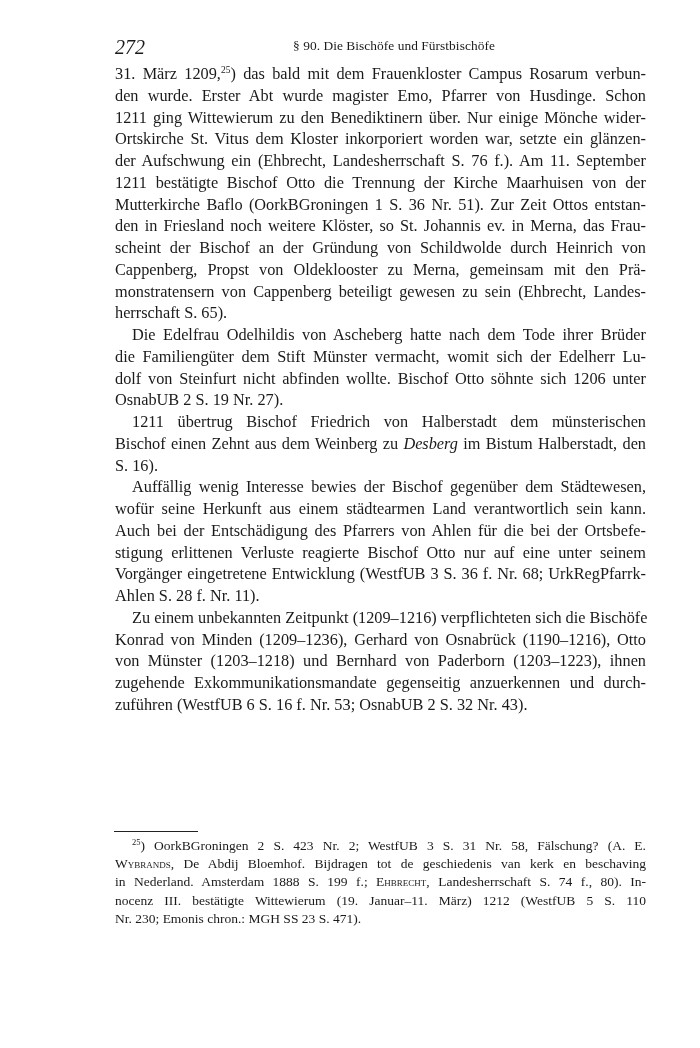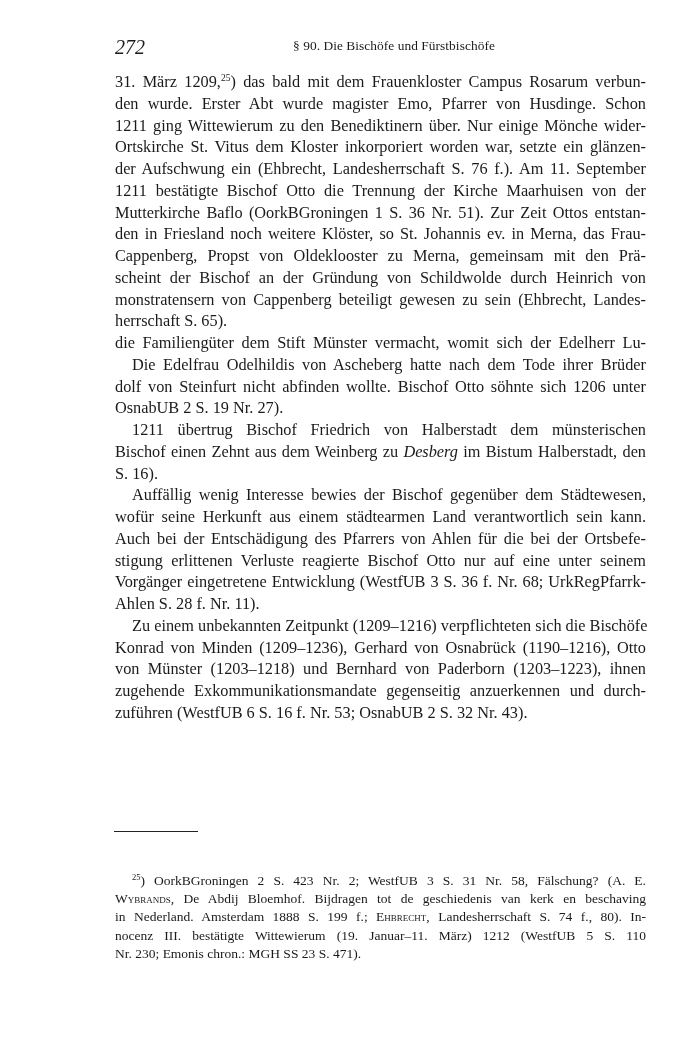--- a/index.html
+++ b/index.html
@@ -1,29 +1,29 @@
 <!DOCTYPE html>
 <html><head>
 <meta charset="utf-8">
 <style>
   html, body { margin: 0; padding: 0; background: #ffffff; }
   body { width: 700px; height: 1048px; position: relative; overflow: hidden;
          font-family: "Liberation Serif", "DejaVu Serif", serif; color: #1a1a1a; }
   .page-number { position: absolute; left: 115px; top: 36px; font-size: 20px; font-style: italic; }
   .running-head { position: absolute; left: 293px; top: 38px; font-size: 13.4px; letter-spacing: 0.05px; }
-  .body-text { position: absolute; left: 115px; top: 71px; width: 531px; }
+  .body-text { position: absolute; left: 115px; top: 63px; width: 531px; }
   .line { display: block; height: 21.75px; line-height: 21.75px; font-size: 16.3px;
           text-align: justify; text-align-last: justify; white-space: nowrap; overflow: visible; }
   .line.last { text-align-last: left; }
   .line.indent { text-indent: 17px; }
   sup.fn { font-size: 9.5px; vertical-align: 6px; line-height: 0; }
   i { font-style: italic; }
   .footnote-rule { position: absolute; left: 114px; top: 831px; width: 84px; height: 0;
                    border-top: 1px solid #222; }
-  .footnotes { position: absolute; left: 115px; top: 872px; width: 531px; }
+  .footnotes { position: absolute; left: 115px; top: 837px; width: 531px; }
   .fline { display: block; height: 18.2px; line-height: 18.2px; font-size: 13.5px;
            text-align: justify; text-align-last: justify; white-space: nowrap; }
   .fline.last { text-align-last: left; }
   .fline.indent { text-indent: 17px; }
   .sc { font-variant: small-caps; }
   sup.fnm { font-size: 8.5px; vertical-align: 5px; line-height: 0; }
 </style>
 </head>
 <body>
 
@@ -34,29 +34,29 @@
 
   <div>
     <span class="line"><span>31. März 1209,</span><sup class="fn">25</sup><span>) das bald mit dem Frauenkloster Campus Rosarum verbun-</span></span>
     <span class="line">den wurde. Erster Abt wurde magister Emo, Pfarrer von Husdinge. Schon</span>
     <span class="line">1211 ging Wittewierum zu den Benediktinern über. Nur einige Mönche wider-</span>
     <span class="line">Ortskirche St. Vitus dem Kloster inkorporiert worden war, setzte ein glänzen-</span>
     <span class="line">der Aufschwung ein (Ehbrecht, Landesherrschaft S. 76 f.). Am 11. September</span>
     <span class="line">1211 bestätigte Bischof Otto die Trennung der Kirche Maarhuisen von der</span>
     <span class="line">Mutterkirche Baflo (OorkBGroningen 1 S. 36 Nr. 51). Zur Zeit Ottos entstan-</span>
     <span class="line">den in Friesland noch weitere Klöster, so St. Johannis ev. in Merna, das Frau-</span>
+    <span class="line">scheint der Bischof an der Gründung von Schildwolde durch Heinrich von</span>
     <span class="line">Cappenberg, Propst von Oldeklooster zu Merna, gemeinsam mit den Prä-</span>
-    <span class="line">scheint der Bischof an der Gründung von Schildwolde durch Heinrich von</span>
     <span class="line">monstratensern von Cappenberg beteiligt gewesen zu sein (Ehbrecht, Landes-</span>
     <span class="line last">herrschaft S. 65).</span>
   </div>
 
   <div>
+    <span class="line indent">Die Edelfrau Odelhildis von Ascheberg hatte nach dem Tode ihrer Brüder</span>
     <span class="line">die Familiengüter dem Stift Münster vermacht, womit sich der Edelherr Lu-</span>
-    <span class="line indent">Die Edelfrau Odelhildis von Ascheberg hatte nach dem Tode ihrer Brüder</span>
     <span class="line">dolf von Steinfurt nicht abfinden wollte. Bischof Otto söhnte sich 1206 unter</span>
     <span class="line last">OsnabUB 2 S. 19 Nr. 27).</span>
   </div>
 
   <div>
     <span class="line indent">1211 übertrug Bischof Friedrich von Halberstadt dem münsterischen</span>
     <span class="line"><span>Bischof einen Zehnt aus dem Weinberg zu </span><i>Desberg</i><span> im Bistum Halberstadt, den</span></span>
     <span class="line last">S. 16).</span>
   </div>
 

